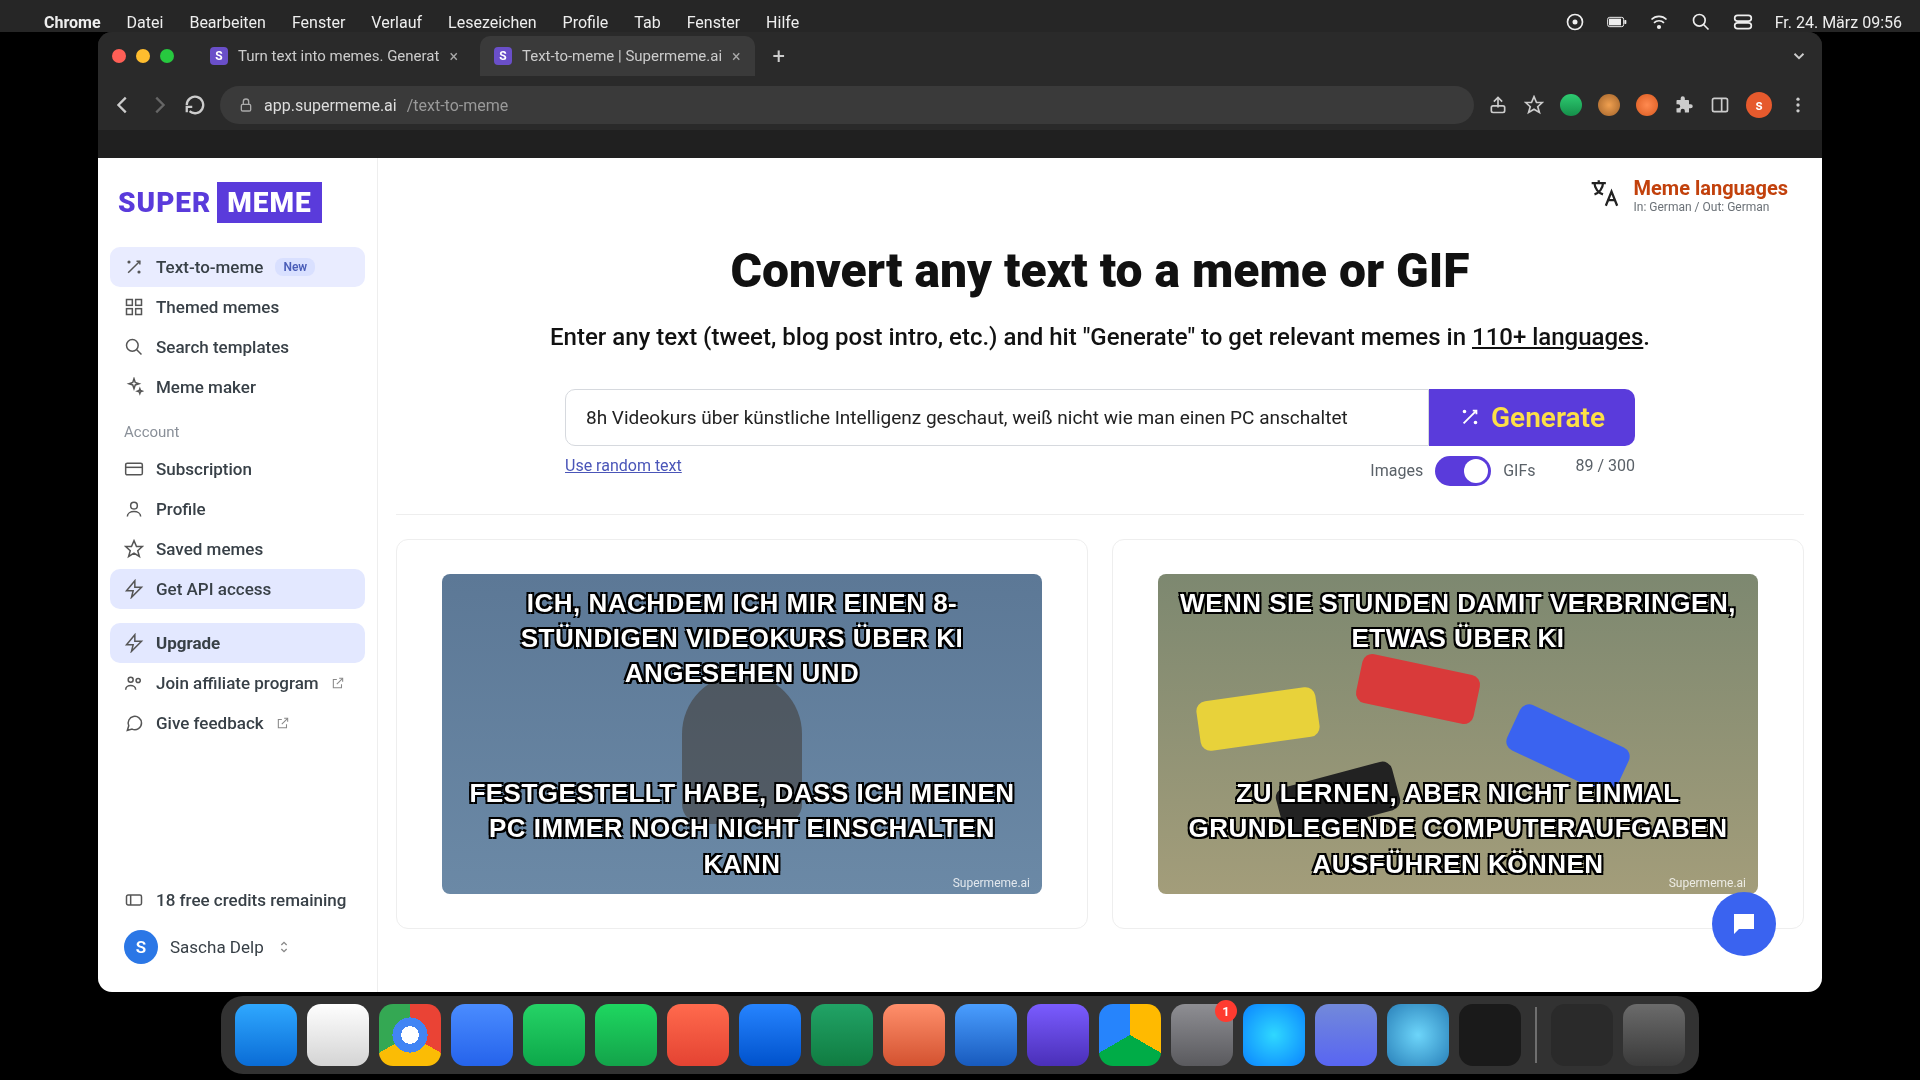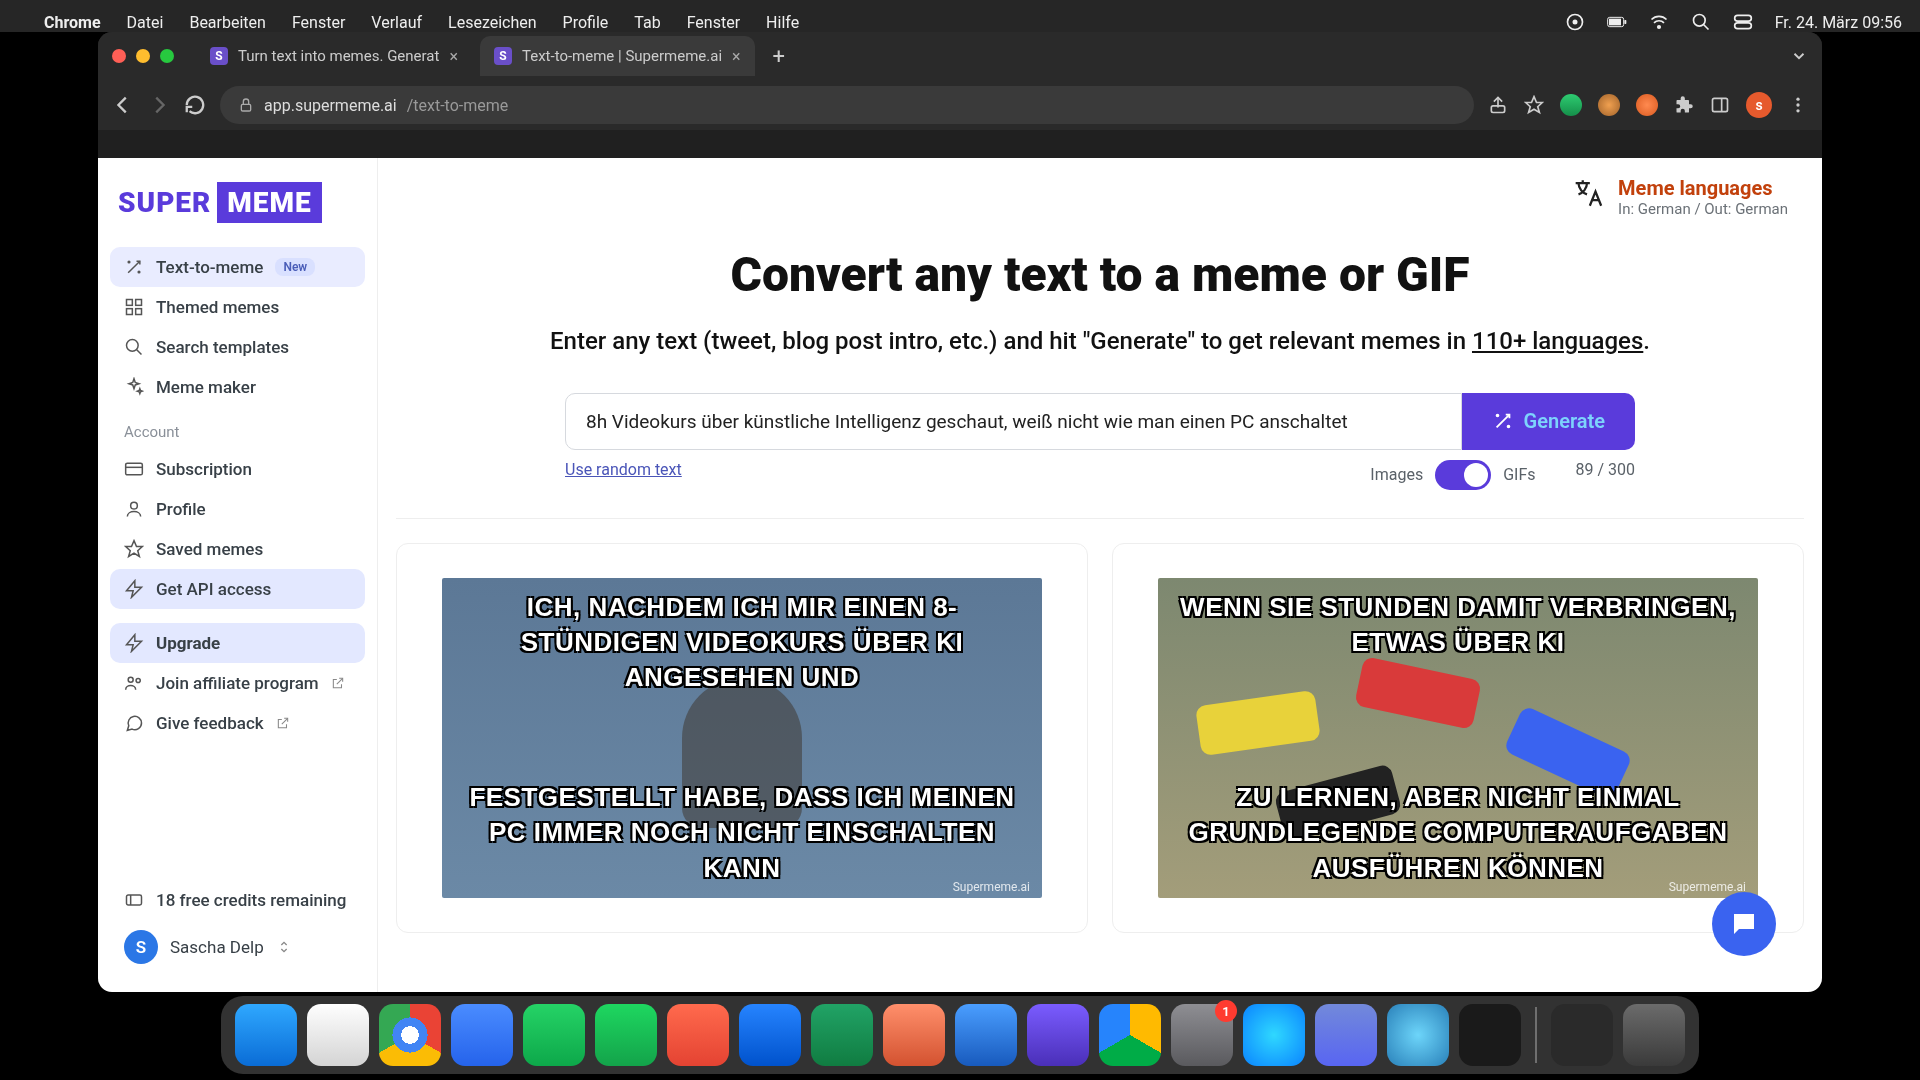--- a/index.html
+++ b/index.html
@@ -48,38 +48,38 @@
 .side-spacer{flex:1}
 .side-icon{width:20px;height:20px;stroke:#555;fill:none;stroke-width:1.8}
 .ext-icon{width:14px;height:14px;stroke:#888;fill:none;stroke-width:1.8}
 .userrow{display:flex;align-items:center;gap:12px;padding:10px 14px;color:#384047;font-size:17px}
 .userrow .uavatar{width:34px;height:34px;border-radius:50%;background:#2b77e6;color:#fff;display:flex;align-items:center;justify-content:center;font-weight:600}
 
 .main{flex:1;display:flex;flex-direction:column;overflow:hidden}
 .topright{display:flex;justify-content:flex-end;padding:18px 34px}
 .lang{display:flex;gap:14px;align-items:flex-start}
 .lang-title{font-weight:700;font-size:20px;color:#c2410c}
-.lang-sub{color:#6b7177;font-size:15px}
+.lang-sub{color:#6b7177;font-size:12px}
 .hero{text-align:center;padding:10px 60px 0}
 .hero h1{font-size:48px;font-weight:900;color:#111;margin-bottom:22px}
 .hero p{font-size:24px;color:#111;font-weight:500;line-height:1.4}
 .hero .ul{text-decoration:underline}
 .inputrow{margin:34px auto 0;max-width:1070px;display:flex;gap:0}
 .textin{flex:1;border:1px solid #d6d9de;border-radius:10px 0 0 10px;padding:16px 20px;font-size:19px;color:#222}
-.genbtn{background:#5A3BDB;color:#7dd3fc;border:0;border-radius:0 10px 10px 0;padding:0 30px;font-size:20px;font-weight:600;display:flex;align-items:center;gap:10px;cursor:pointer}
+.genbtn{background:#5A3BDB;color:#fde047;border:0;border-radius:0 10px 10px 0;padding:0 30px;font-size:28px;font-weight:600;display:flex;align-items:center;gap:10px;cursor:pointer}
 .controls{max-width:1070px;margin:10px auto 0;display:flex;align-items:flex-start;font-size:16px;color:#5a6168}
 .controls .rand{color:#4a55b8;text-decoration:underline;cursor:pointer}
 .controls .mid{margin-left:auto;display:flex;align-items:center;gap:12px}
 .toggle{width:56px;height:30px;background:#5A3BDB;border-radius:16px;position:relative}
 .toggle .knob{position:absolute;right:3px;top:3px;width:24px;height:24px;border-radius:50%;background:#fff}
 .controls .count{margin-left:40px}
 .divider{border-top:1px solid #eee;margin:28px 18px 0}
 .results{display:flex;gap:24px;padding:24px 18px;overflow:hidden}
 .card{flex:1;border:1px solid #eee;border-radius:12px;padding:34px;display:flex;justify-content:center;min-height:360px}
-.meme{width:600px;height:320px;position:relative;border-radius:2px;overflow:hidden}
+.meme{width:600px;height:320px;position:relative;border-radius:8px;overflow:hidden}
 .meme1{background:linear-gradient(#5c7896,#6b89a6)}
 .meme2{background:linear-gradient(#7d8870,#a39d7a)}
 .meme-text{position:absolute;left:0;right:0;color:#fff;font-family:Impact,Arial Black,sans-serif;font-weight:900;font-size:26px;text-align:center;line-height:1.35;padding:6px 18px;text-shadow:-2px -2px 0 #000,2px -2px 0 #000,-2px 2px 0 #000,2px 2px 0 #000;letter-spacing:.5px}
 .meme-top{top:6px}.meme-bot{bottom:6px}
 .meme .wm{position:absolute;right:12px;bottom:4px;color:#fff;font-size:12px;opacity:.8}
 .meme-subject{position:absolute;left:50%;top:50%;transform:translate(-50%,-40%);width:120px;height:150px;background:rgba(60,50,40,.5);border-radius:60px 60px 20px 20px}
 .meme-car{position:absolute;width:120px;height:50px;border-radius:10px}
 
 .chatbtn{position:absolute;right:46px;bottom:36px;width:64px;height:64px;border-radius:50%;background:#3a63f0;display:flex;align-items:center;justify-content:center}
 

